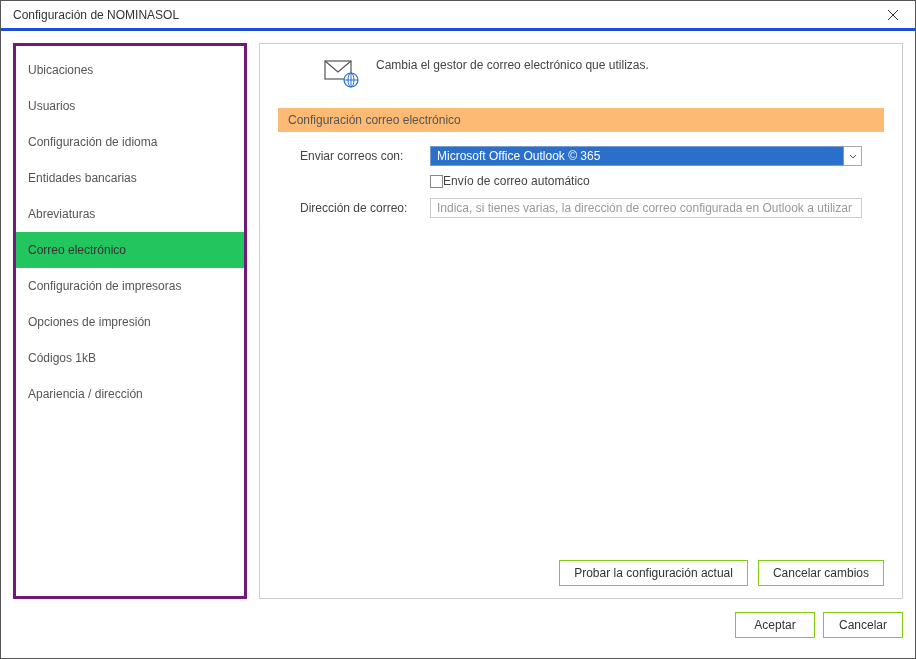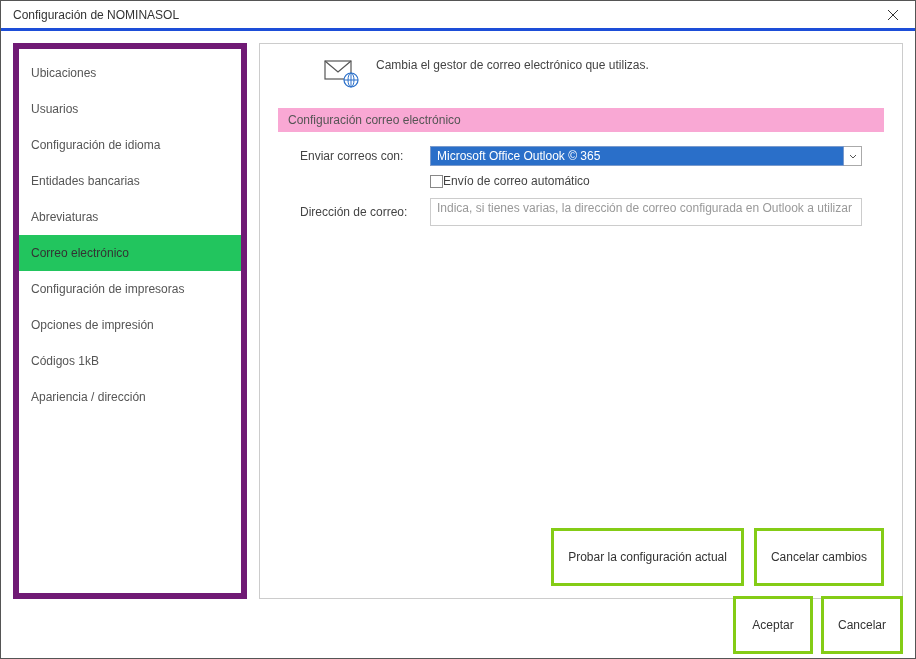--- a/index.html
+++ b/index.html
@@ -31,21 +31,21 @@
 
   .content {
     display: flex;
     gap: 12px;
     padding: 12px;
     height: 580px;
   }
 
   .sidebar {
     width: 234px;
-    border: 6px solid #701a75;
+    border: 3px solid #701a75;
     background: #fff;
     padding: 6px 0;
   }
   .sidebar .item {
     padding: 11px 12px;
     color: #555;
     cursor: default;
   }
   .sidebar .item.selected {
     background: #22c55e;
@@ -65,21 +65,21 @@
     display: flex;
     align-items: flex-start;
     gap: 16px;
     margin-bottom: 20px;
     padding-left: 46px;
   }
   .header-row .icon-wrap { width: 36px; height: 30px; flex-shrink: 0; }
   .header-row .desc { color: #444; font-size: 12px; }
 
   .section-title {
-    background: #f9a8d4;
+    background: #fdba74;
     padding: 5px 10px;
     color: #555;
     margin-bottom: 14px;
   }
 
   .form-area { padding: 0 22px; }
   .form-row {
     display: flex;
     align-items: center;
     margin-bottom: 8px;
@@ -123,42 +123,42 @@
     gap: 0;
   }
   .checkbox-box {
     width: 13px; height: 13px;
     border: 1px solid #888;
     background: #fff;
   }
 
   .text-input {
     flex: 1;
-    height: 28px;
+    height: 20px;
     border: 1px solid #ccc;
     background: #fff;
     padding: 2px 6px;
     color: #999;
     line-height: 14px;
     overflow: hidden;
     white-space: nowrap;
   }
 
   .spacer { flex: 1; }
 
   .main-buttons {
     display: flex;
     justify-content: flex-end;
     gap: 10px;
   }
 
   .btn {
-    border: 3px solid #84cc16;
-    background: #fff;
-    padding: 19px 14px;
+    border: 1px solid #84cc16;
+    background: #fff;
+    padding: 5px 14px;
     color: #333;
     cursor: default;
     text-align: center;
     min-width: 80px;
   }
   .btn.wide { min-width: 180px; }
   .btn.mid { min-width: 120px; }
 
   .footer {
     height: 36px;

